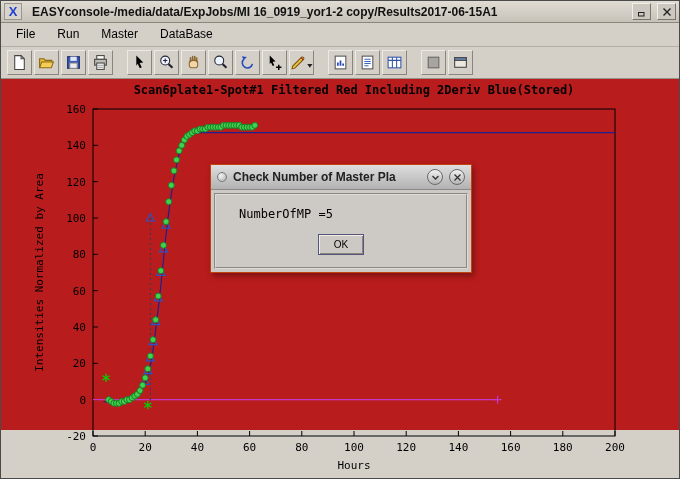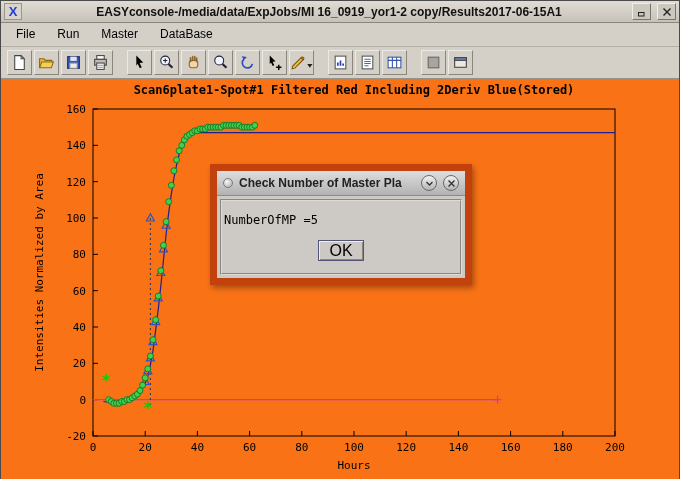--- a/index.html
+++ b/index.html
@@ -7,58 +7,58 @@
   body { font-family: "Liberation Sans", sans-serif; background: #d4d0c8; }
   .window { position: relative; width: 680px; height: 479px; background: #d4d0c8; border: 1px solid #4a4a4a; }
 
   
   .titlebar { height: 22px; display: flex; align-items: center; gap: 4px; padding: 0 3px;
               background: linear-gradient(#e0dcd4, #c6c2b8); border-bottom: 1px solid #8a867e; }
   .app-icon { width: 18px; height: 17px; display: flex; align-items: center; justify-content: center;
               font-weight: bold; font-size: 13px; color: #2440d0; background: #d8d4cc;
               border: 1px solid #9a968e; }
   .wtitle { flex: 1; font-weight: bold; font-size: 12px; color: #111; padding-left: 6px;
-            white-space: nowrap; overflow: hidden; text-align: center; }
+            white-space: nowrap; overflow: hidden; }
   .win-btn { width: 19px; height: 17px; display: flex; align-items: center; justify-content: center;
              background: #ccc8c0; border: 1px solid; border-color: #f0eee8 #7a766e #7a766e #f0eee8; margin-left: 2px; }
 
   
   .menubar { height: 24px; display: flex; align-items: flex-start; padding: 0 4px;
              background: #d4d0c8; border-bottom: 1px solid #b4b0a8; }
   .menu-item { padding: 4px 11px; font-size: 12px; color: #000; cursor: default; }
 
   
   .toolbar { height: 32px; display: flex; align-items: center; padding: 0 6px;
              background: #d4d0c8; border-bottom: 1px solid #96928a; }
   .tb-group { display: flex; gap: 2px; margin-right: 14px; }
   .tb-btn { min-width: 25px; height: 25px; display: flex; align-items: center; justify-content: center;
             background: #d4d0c8; border: 1px solid; border-color: #eceae4 #8a867e #8a867e #eceae4; }
   .tb-btn svg { display: block; }
 
   
-  .client { position: relative; width: 678px; height: 401px; background: #f97316; }
+  .client { position: relative; width: 678px; height: 351px; background: #b91c1c; }
   #chart { position: absolute; left: 0; top: 0; }
   #chart text.ctext { font-family: "DejaVu Sans Mono", monospace; font-size: 11px; fill: #000; }
   #chart text.ctitle { font-family: "DejaVu Sans Mono", monospace; font-size: 12px; font-weight: bold; fill: #000; }
 
   
   .dialog { position: absolute; left: 209px; top: 85px; width: 262px; z-index: 5;
-            background: #cdc9c4; border: 7px solid #c2410c; box-shadow: 2px 3px 6px rgba(0,0,0,0.35); }
+            background: #cdc9c4; border: 1px solid #c2410c; box-shadow: 2px 3px 6px rgba(0,0,0,0.35); }
   .dlg-title { height: 25px; display: flex; align-items: center; gap: 6px; padding: 0 6px;
                background: linear-gradient(#dedede, #b2b2b2); border-bottom: 1px solid #8a8a8a; }
   .dlg-knob { width: 10px; height: 10px; border-radius: 50%; border: 1px solid #7a7a7a;
               background: radial-gradient(circle at 35% 35%, #f6f6f6, #a8a8a8); flex: 0 0 auto; }
   .dlg-title-text { flex: 1; font-weight: bold; font-size: 12px; color: #222;
                     white-space: nowrap; overflow: hidden; }
   .dlg-btn { width: 16px; height: 16px; border-radius: 50%; border: 1px solid #6a6a6a; flex: 0 0 auto;
              background: linear-gradient(#f2f2f2, #b4b4b4); display: flex; align-items: center; justify-content: center; }
-  .dlg-body { margin: 3px; padding: 12px 2px 10px; border: 2px groove #dedad4; }
+  .dlg-body { margin: 3px; padding: 12px 23px 10px; border: 2px groove #dedad4; }
   .dlg-msg { font-family: "DejaVu Sans Mono", monospace; font-size: 12px; color: #000;
              display: flex; gap: 26px; white-space: nowrap; }
-  .dlg-ok { display: block; margin: 13px auto 2px; min-width: 46px; height: 21px; font-size: 16px;
+  .dlg-ok { display: block; margin: 13px auto 2px; min-width: 46px; height: 21px; font-size: 10px;
             font-family: "Liberation Sans", sans-serif; color: #000; background: #ccc8c4;
             border: 1px solid #55557a; box-shadow: inset 1px 1px 0 #efede8, inset -1px -1px 0 #8a867e; }
 </style>
 </head>
 <body>
 
 <div class="window">
 
   <div class="titlebar">
     <div class="app-icon">X</div>

